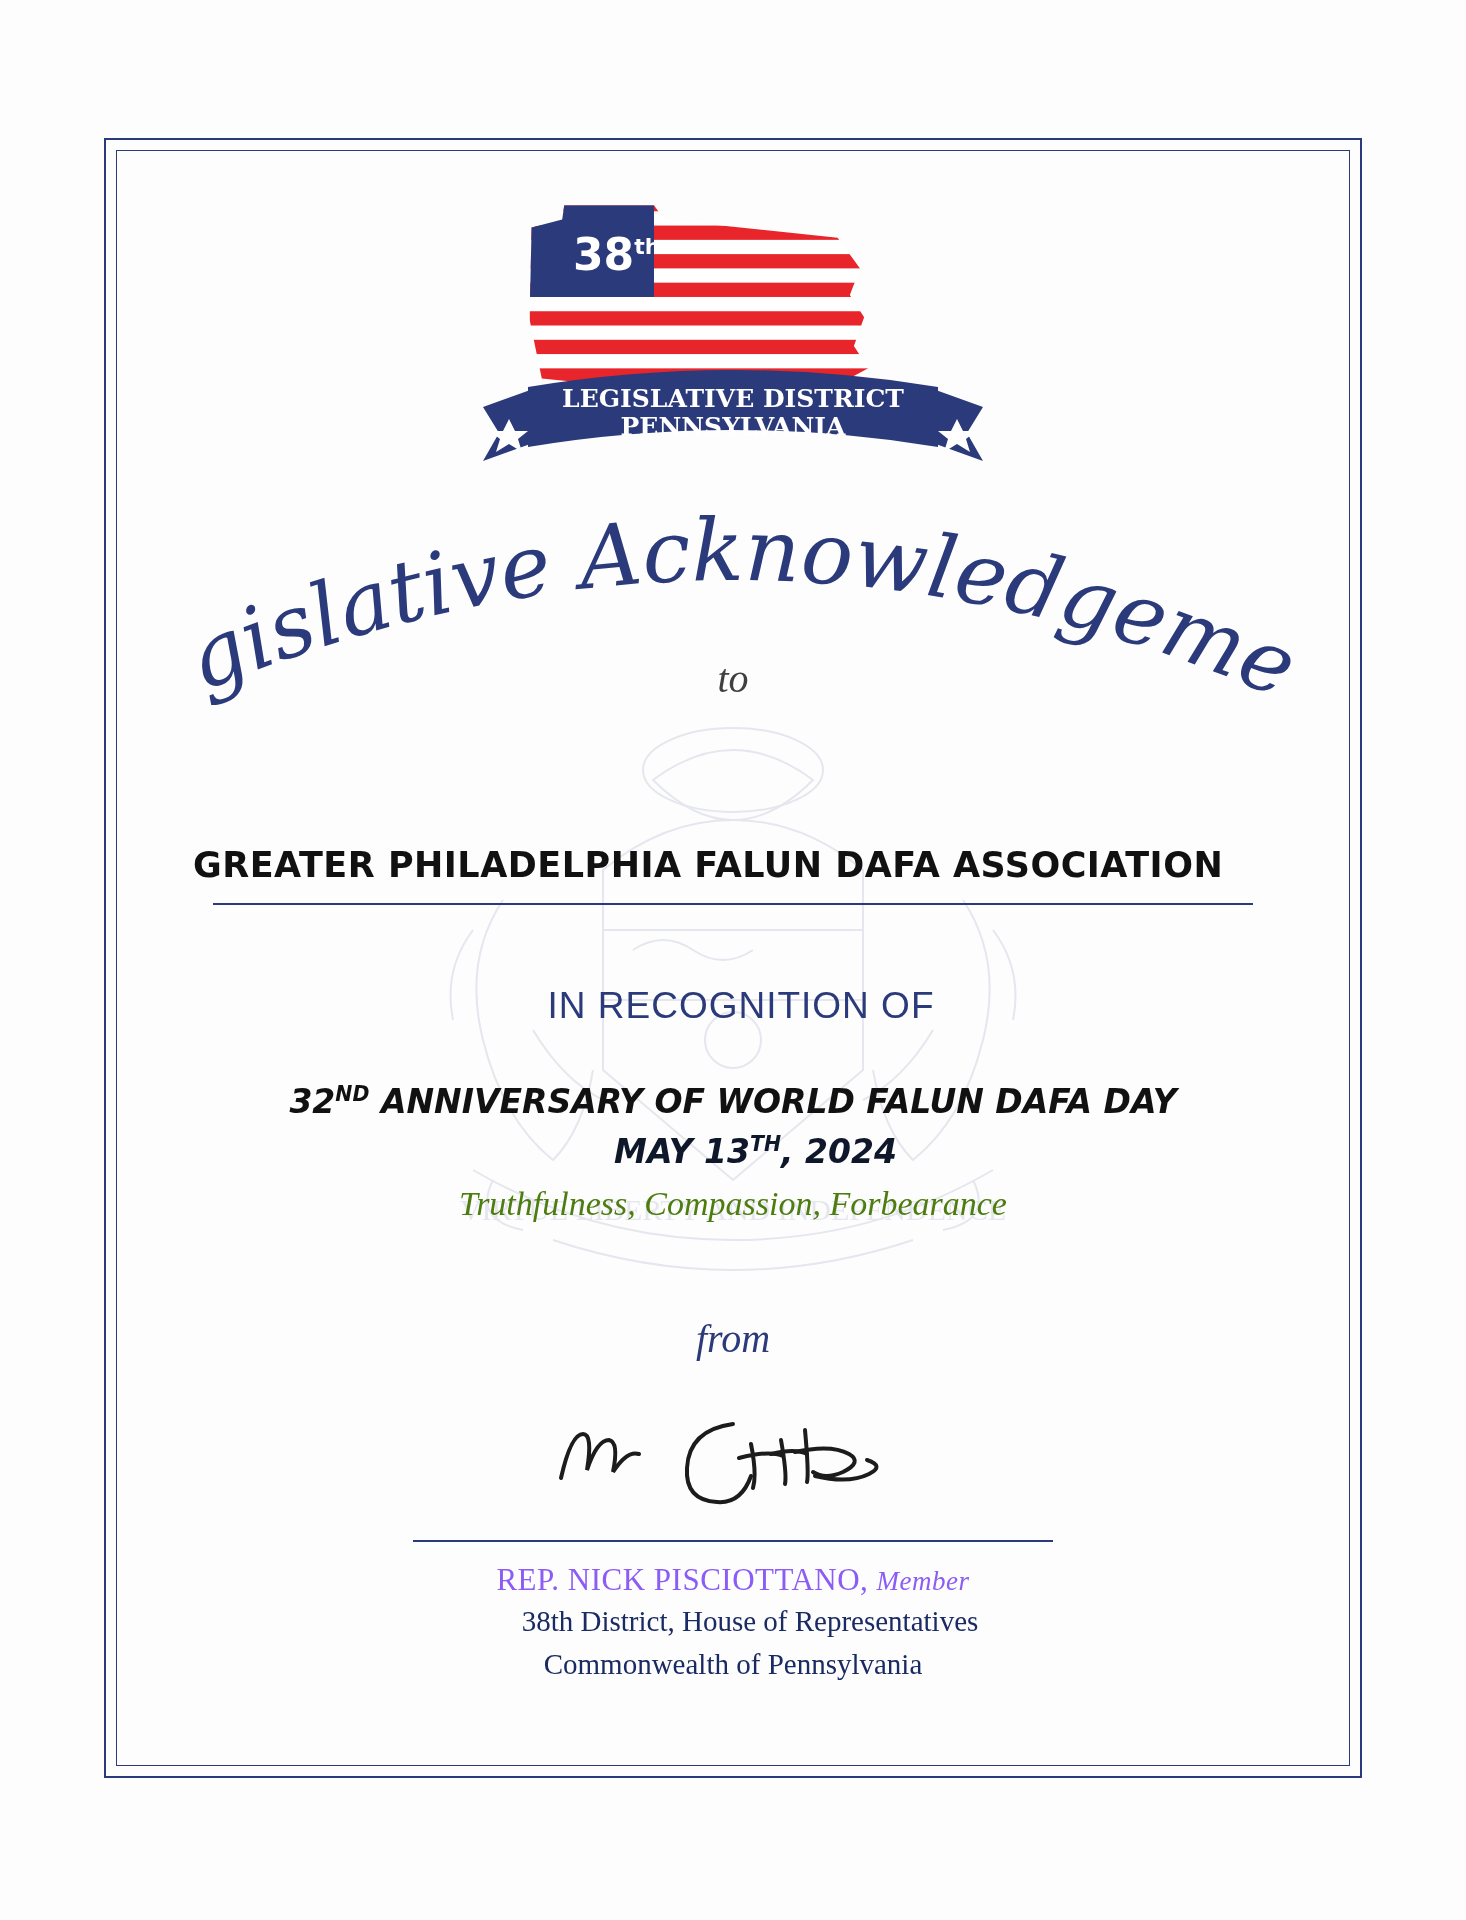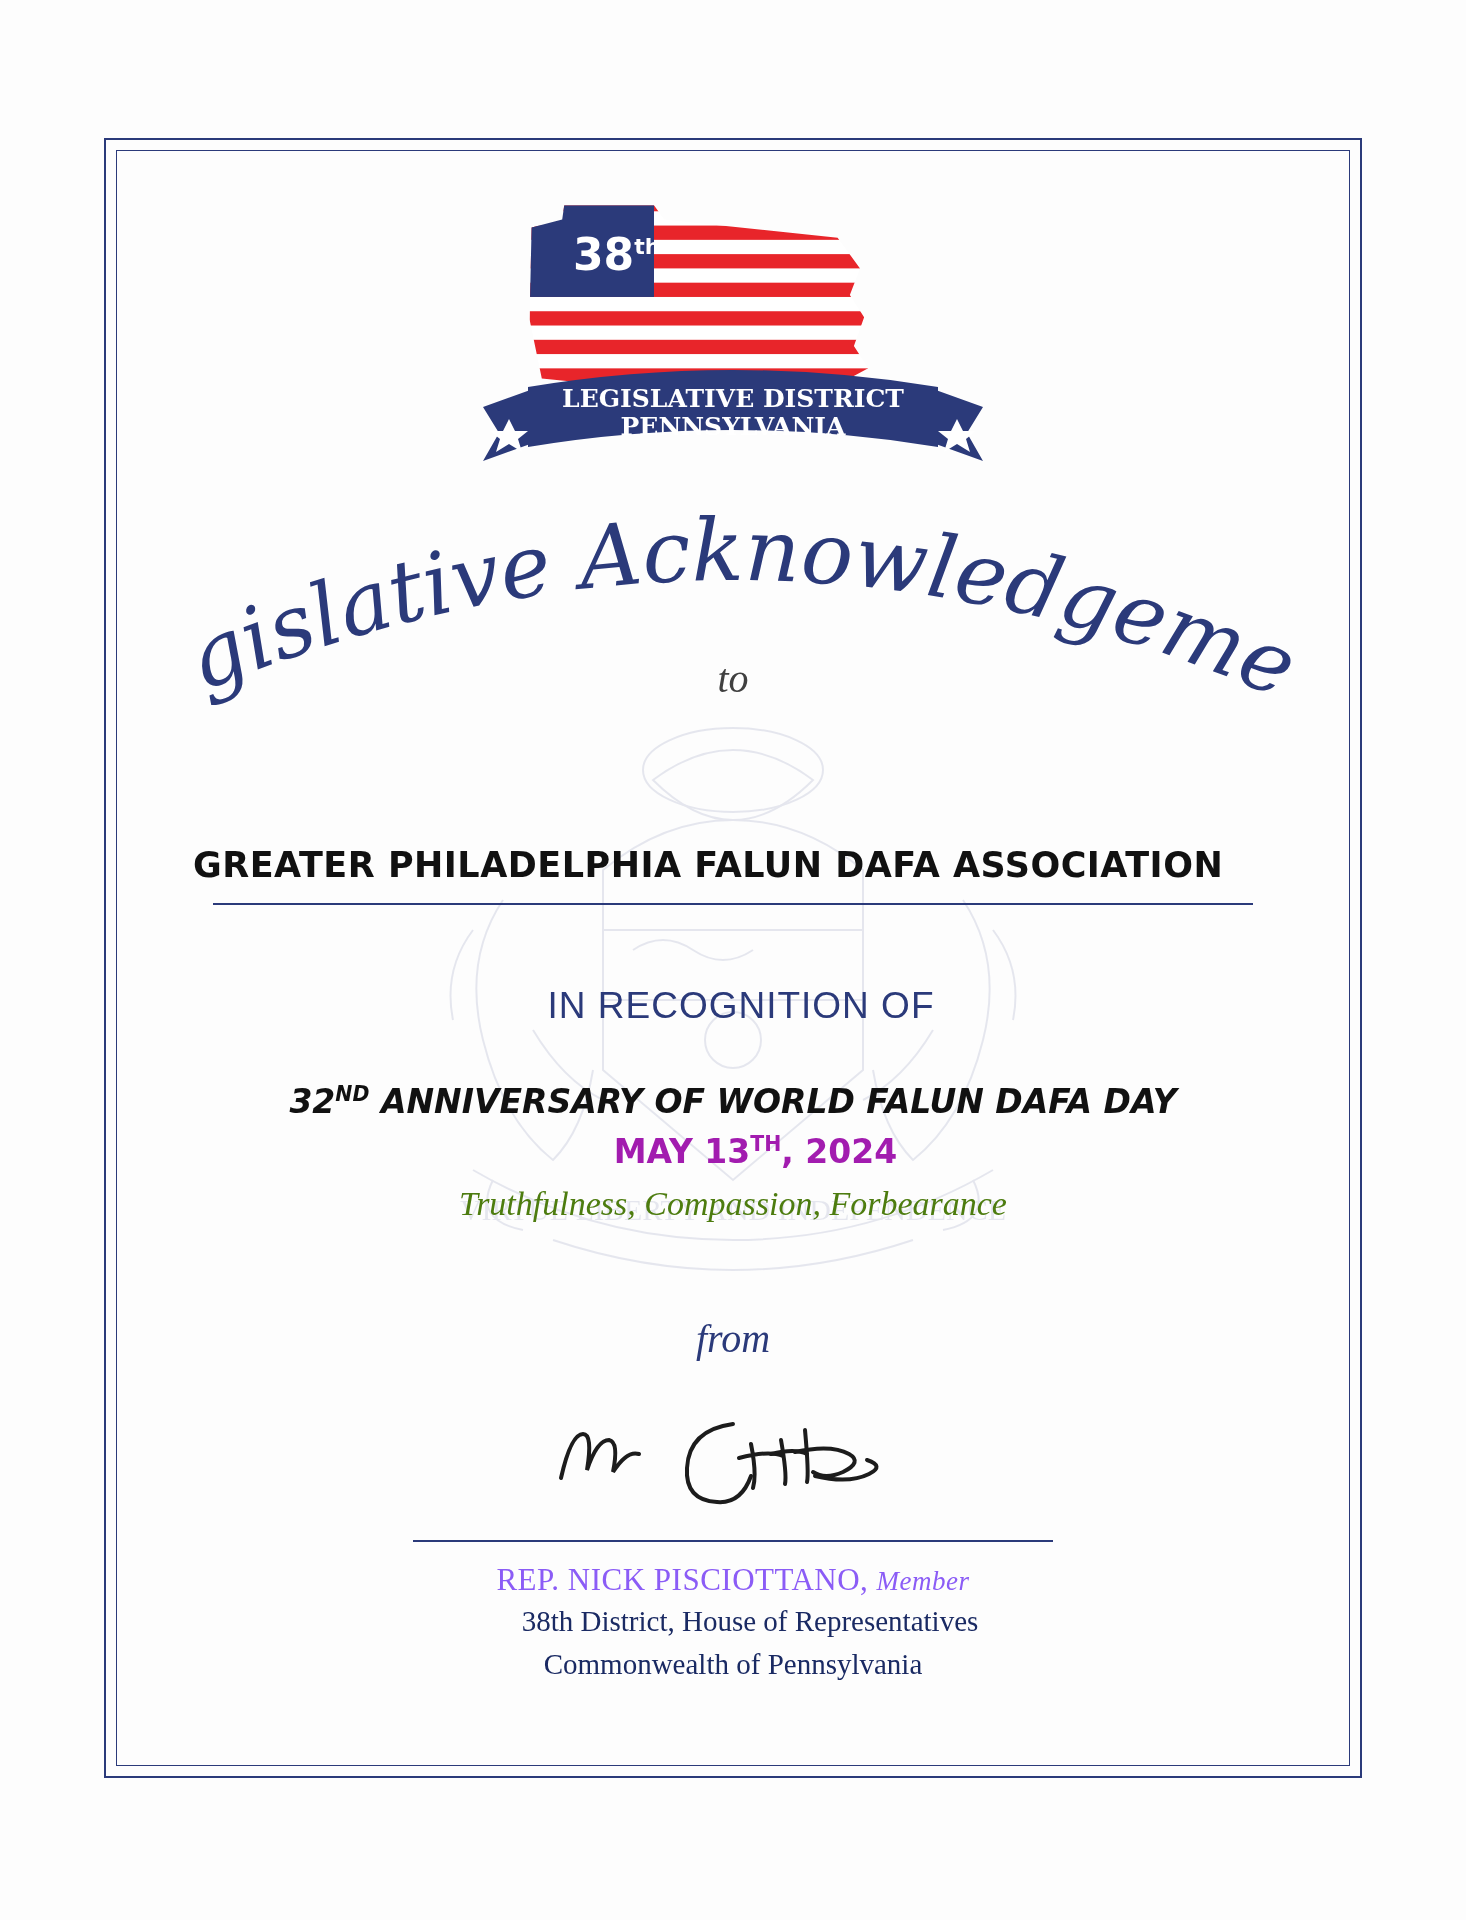--- a/index.html
+++ b/index.html
@@ -139,23 +139,24 @@
     font-size: 33px;
     color: #111111;
   }
   .occasion2 {
     position: absolute;
     left: 0;
     right: 0;
     top: 1132px;
     text-align: center;
     font-family: "DejaVu Sans", sans-serif;
+    font-style: italic;
     font-weight: bold;
     font-size: 33px;
-    color: #a21caf;
+    color: #0f172a;
     padding-left: 45px;
   }
   .occasion-sub {
     position: absolute;
     left: 0;
     right: 0;
     top: 1185px;
     text-align: center;
     font-family: "Liberation Serif", serif;
     font-style: italic;

